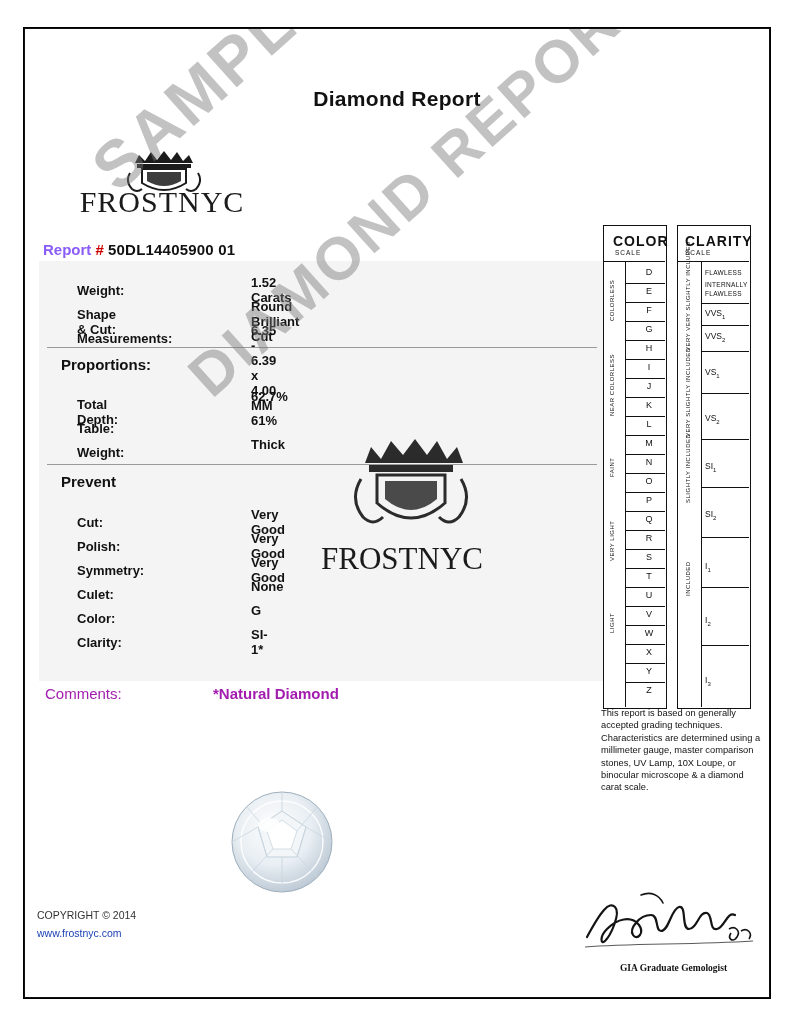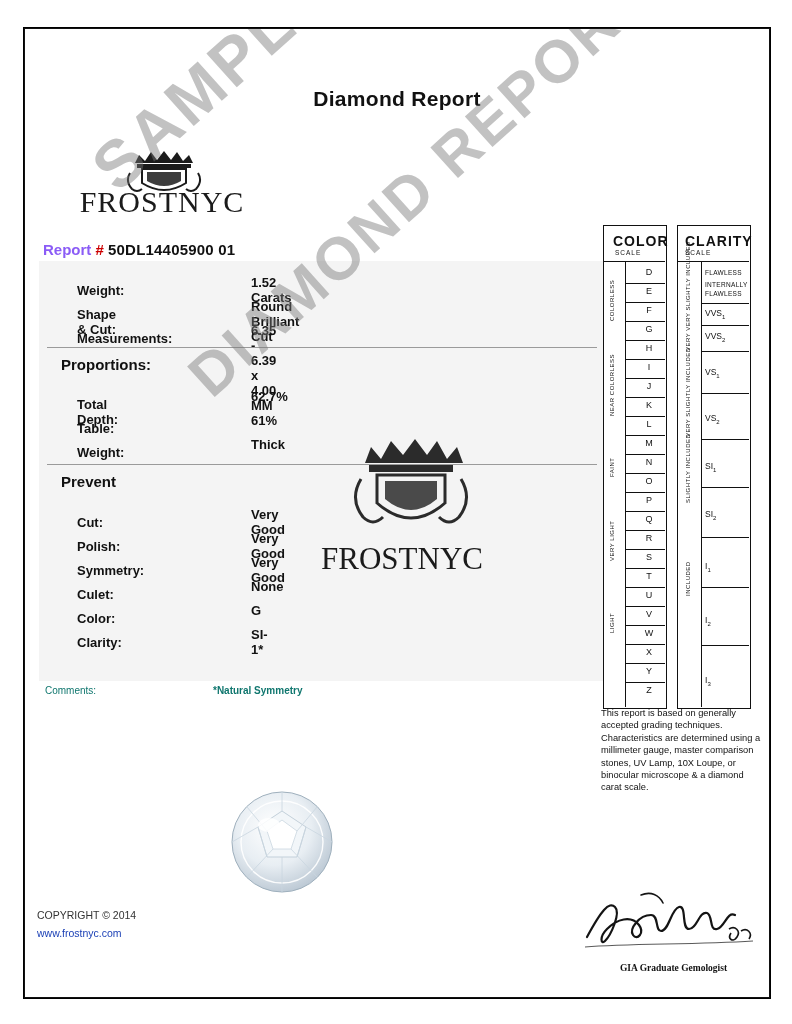--- a/index.html
+++ b/index.html
@@ -92,22 +92,22 @@
   .divider {
     position: absolute;
     height: 1px;
     background: #9a9a9a;
     left: 8px;
     width: 550px;
   }
   .comments {
     position: absolute;
     left: 20px; top: 656px;
-    font-size: 10px;
-    color: #0f766e;
+    font-size: 15px;
+    color: #a21caf;
   }
   .comments .cv {
     position: absolute;
     left: 168px; top: 0;
     font-weight: bold;
     white-space: nowrap;
   }
 
   
   .diamond-wrap {
@@ -361,21 +361,21 @@
         <span class="v">G</span>
       </div>
       <div class="row" style="top:366px;left:38px;">
         <span class="k">Clarity:</span>
         <span class="v">SI-1*</span>
       </div>
     </div>
 
     <div class="comments">
       <span>Comments:</span>
-      <span class="cv">*Natural Symmetry</span>
+      <span class="cv">*Natural Diamond</span>
     </div>
 
     <div class="diamond-wrap">
       <svg viewBox="0 0 110 110" width="110" height="110">
         <defs>
           <radialGradient id="dg" cx="42%" cy="36%" r="68%">
             <stop offset="0%" stop-color="#ffffff"></stop>
             <stop offset="55%" stop-color="#e8eef3"></stop>
             <stop offset="100%" stop-color="#b9c6d2"></stop>
           </radialGradient>

